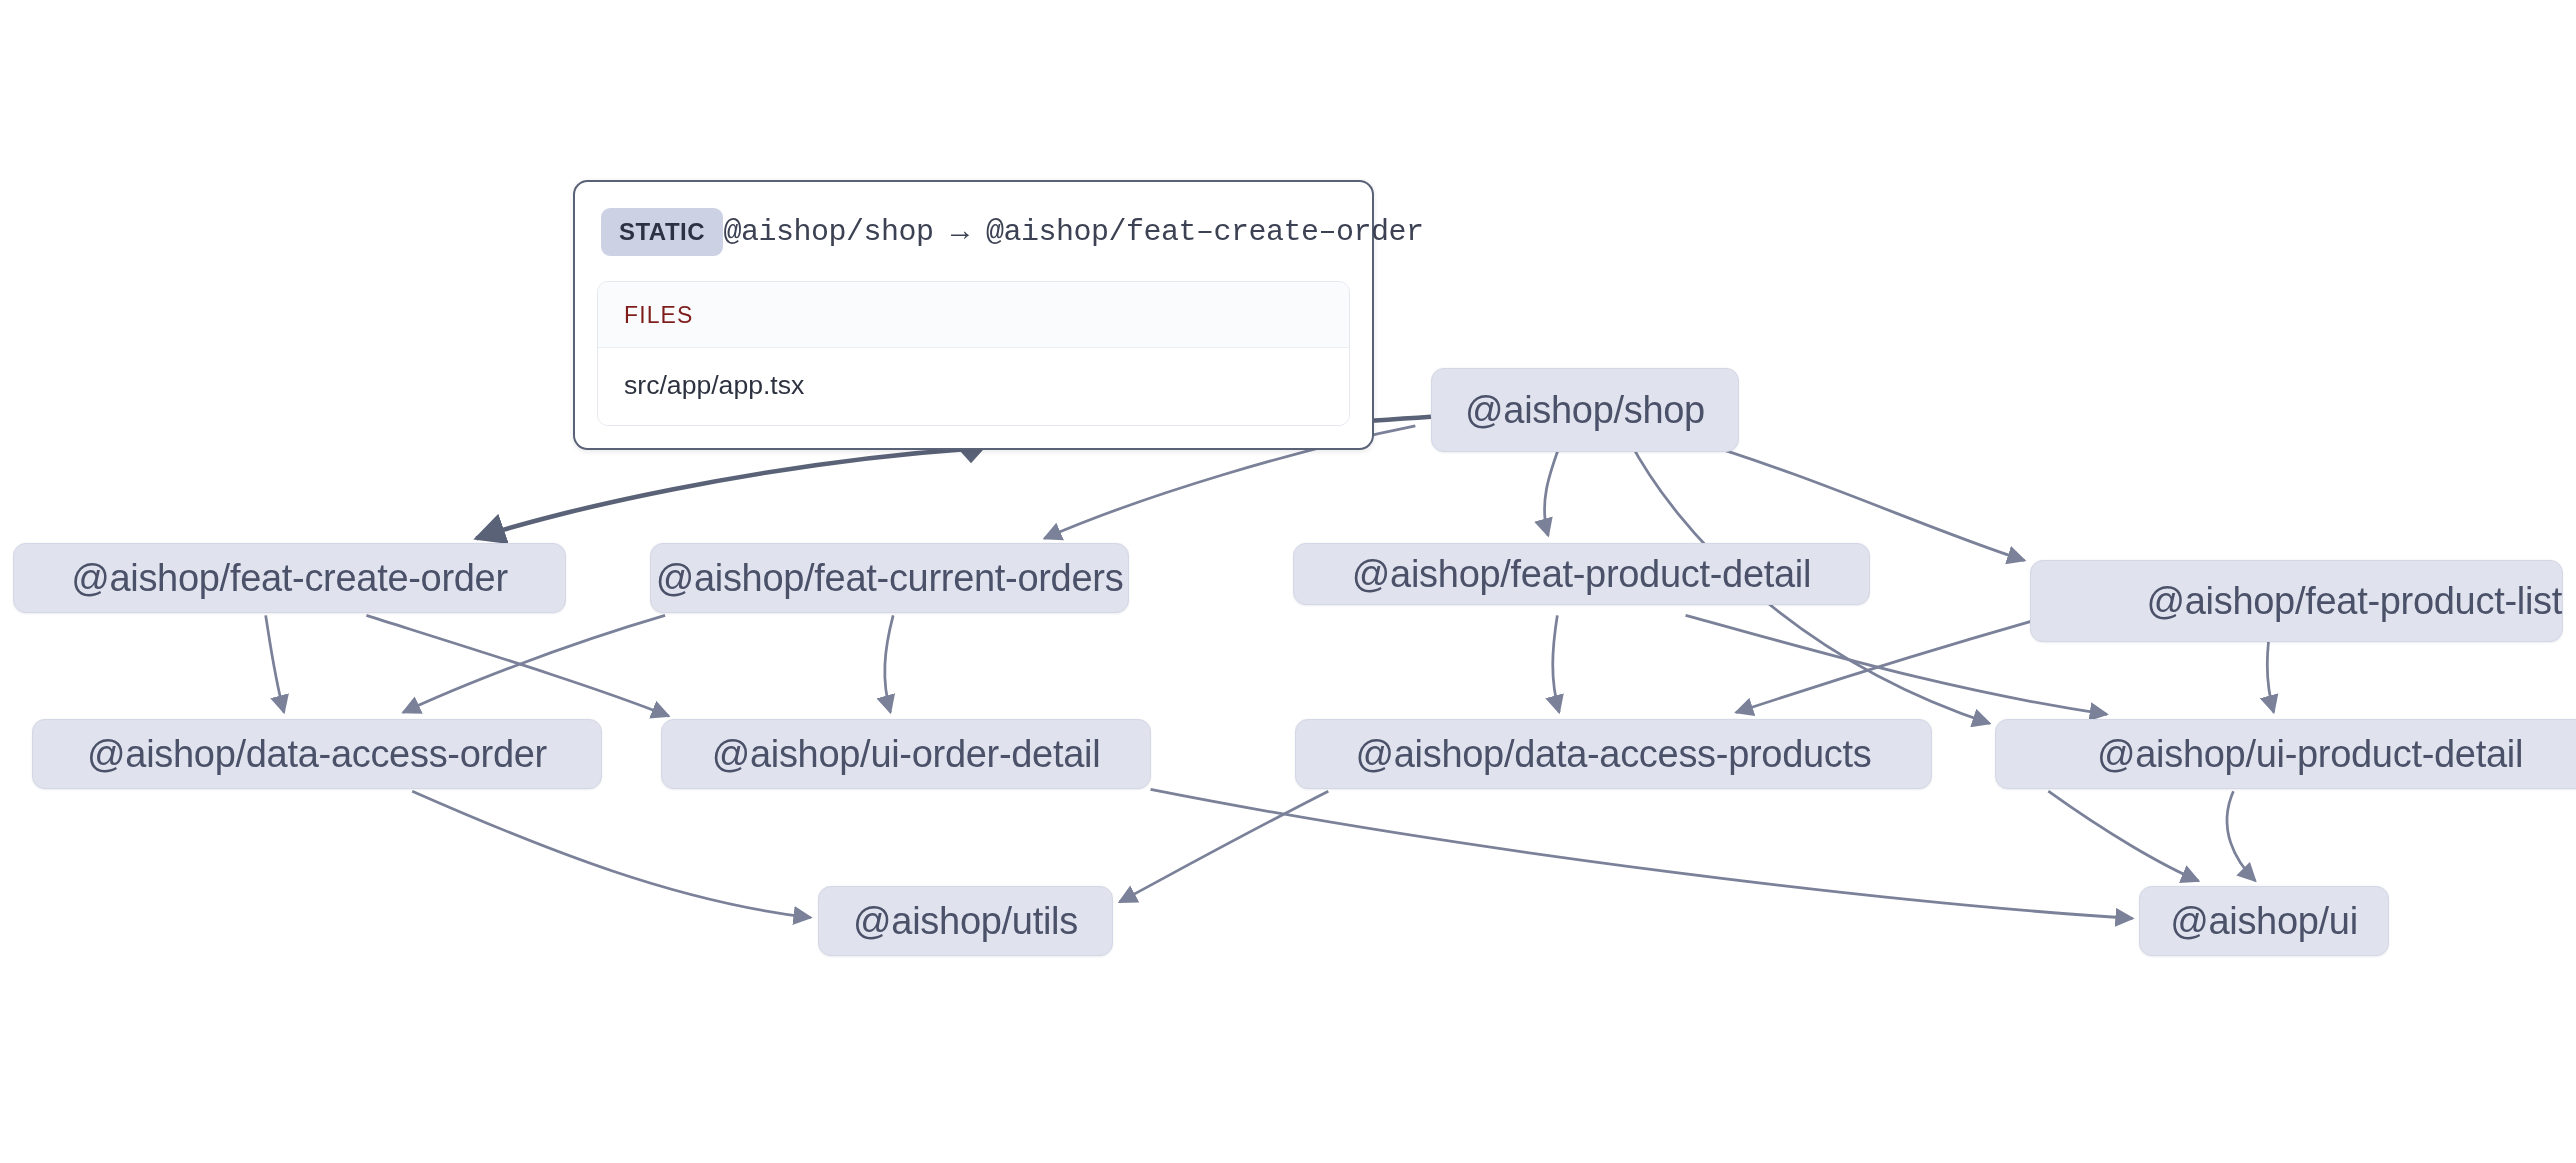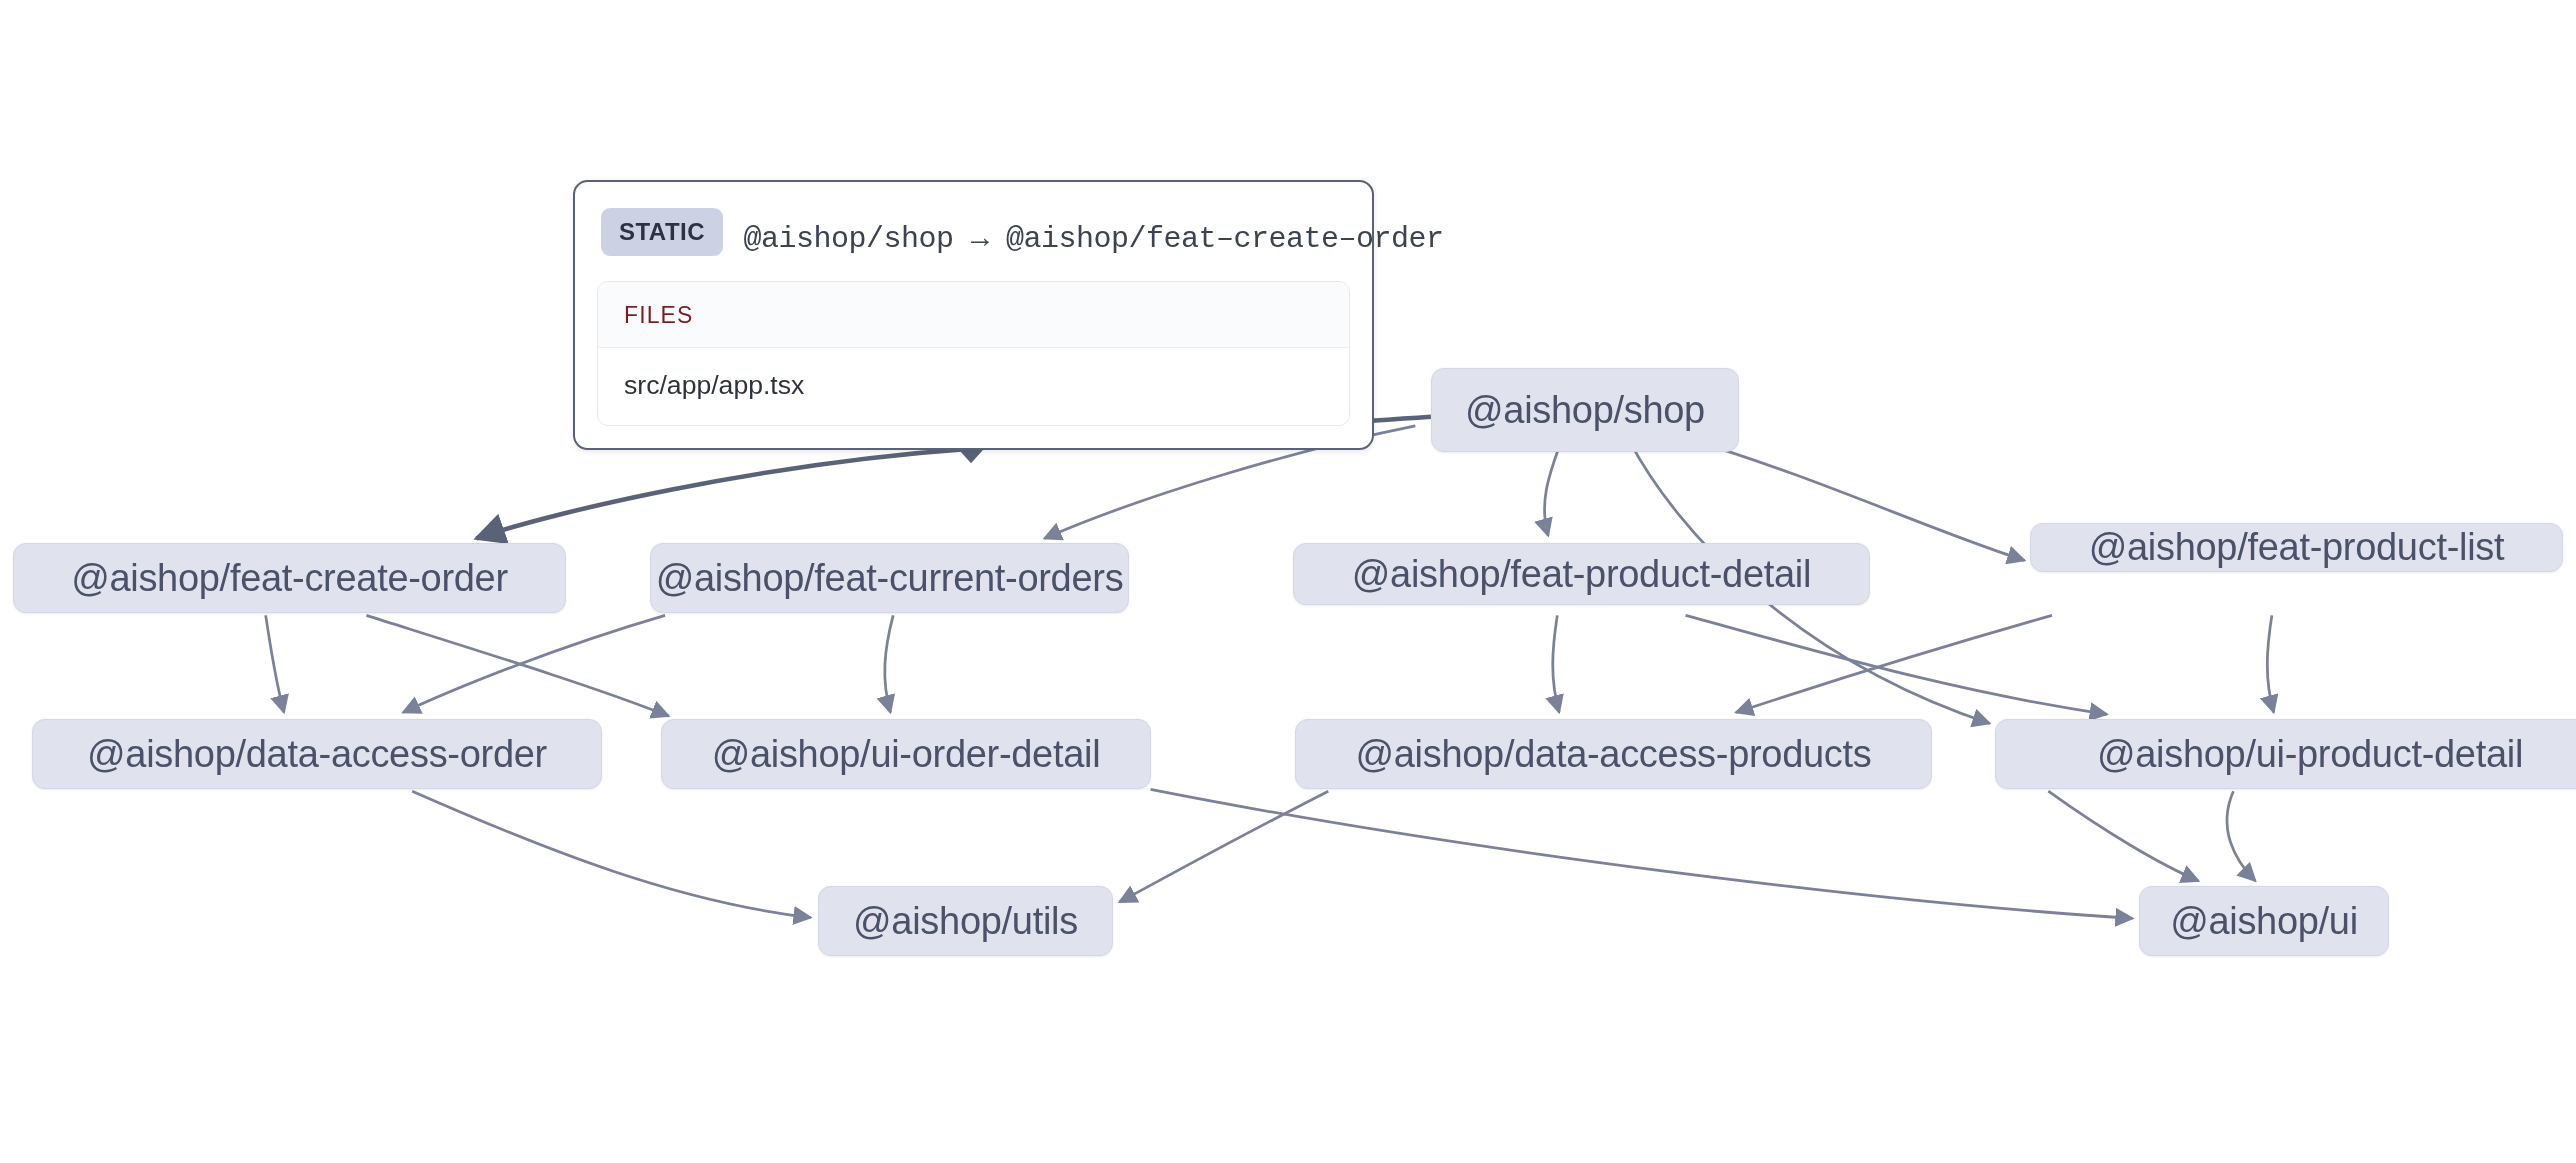--- a/index.html
+++ b/index.html
@@ -51,22 +51,21 @@
     box-sizing: border-box;
     background: #ffffff;
     border: 2.7px solid #5a6277;
     border-radius: 14.7px;
     padding: 20px 22px 22px 22px;
     z-index: 40;
     box-shadow: 0 1.8px 5.5px rgba(40,44,60,0.10);
   }
   #tooltip-header {
     display: flex;
-    align-items: flex-end;
-    gap: 20px;
+    align-items: center;
     padding: 5.5px 3.7px 7.3px 3.7px;
   }
   #static-badge {
     background: #ccd2e4;
     color: #2c3244;
     font-size: 24px;
     font-weight: 700;
     letter-spacing: 0.5px;
     border-radius: 9.2px;
     padding: 12px 18.3px;
@@ -163,21 +162,21 @@
       </div>
       <div class="node" style="left: 13px; top: 543px; width: 553px; height: 70px;">
         <span>@aishop/feat-create-order</span>
       </div>
       <div class="node" style="left: 650px; top: 543px; width: 479px; height: 70px;">
         <span>@aishop/feat-current-orders</span>
       </div>
       <div class="node" style="left: 1293px; top: 543px; width: 577px; height: 62px;">
         <span>@aishop/feat-product-detail</span>
       </div>
-      <div class="node" style="left: 2030px; top: 523px; width: 533px; height: 49px;">
+      <div class="node" style="left: 2030px; top: 560px; width: 533px; height: 82px; justify-content: flex-end;">
         <span>@aishop/feat-product-list</span>
       </div>
       <div class="node" style="left: 32px; top: 719px; width: 570px; height: 70px;">
         <span>@aishop/data-access-order</span>
       </div>
       <div class="node" style="left: 661px; top: 719px; width: 490px; height: 70px;">
         <span>@aishop/ui-order-detail</span>
       </div>
       <div class="node" style="left: 1295px; top: 719px; width: 637px; height: 70px;">
         <span>@aishop/data-access-products</span>

